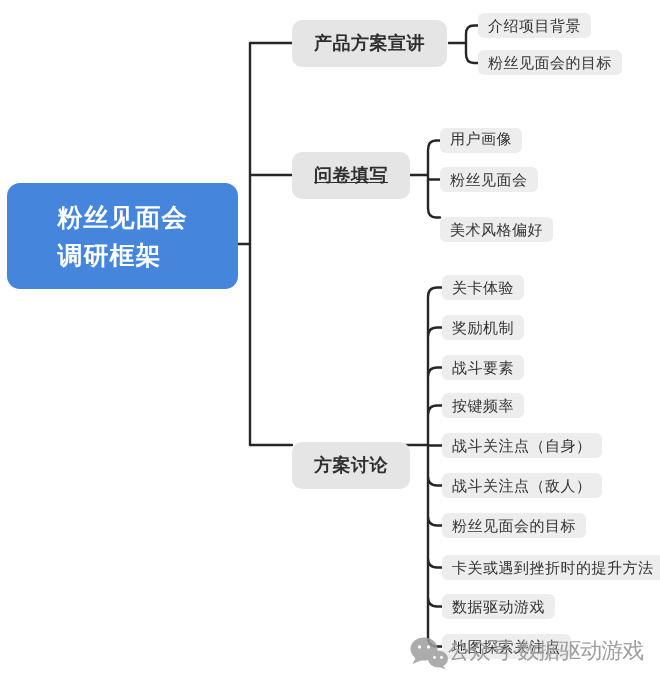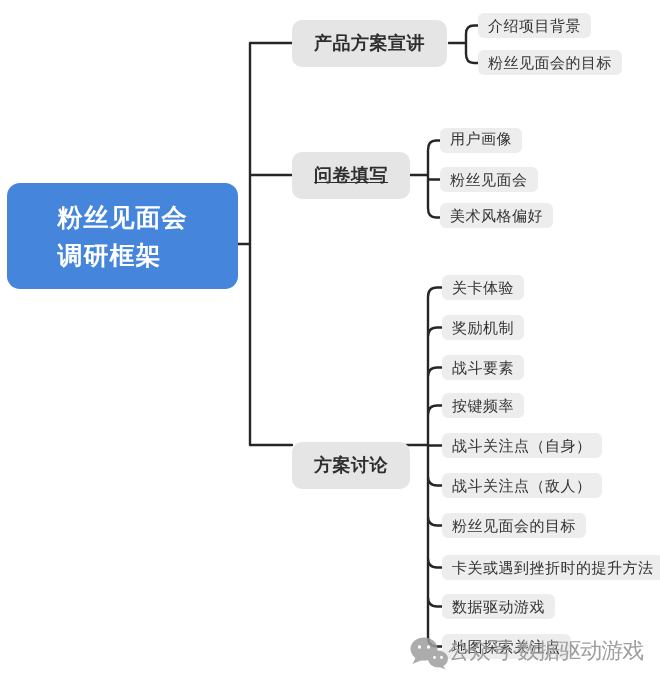--- a/index.html
+++ b/index.html
@@ -66,21 +66,21 @@
 
   <div class="node node-branch" style="left:292px;top:20px;">产品方案宣讲</div>
   <div class="node node-branch" style="left:292px;top:152px;text-decoration:underline;">问卷填写</div>
   <div class="node node-branch" style="left:292px;top:422px;margin-top:20px;">方案讨论</div>
 
   <div class="node node-child" style="left:478px;top:13px;">介绍项目背景</div>
   <div class="node node-child" style="left:478px;top:50px;">粉丝见面会的目标</div>
 
   <div class="node node-child" style="left:440px;top:128px;font-family:Liberation Mono, monospace;">用户画像</div>
   <div class="node node-child" style="left:440px;top:167px;">粉丝见面会</div>
-  <div class="node node-child" style="left:440px;top:203px;">美术风格偏好</div>
+  <div class="node node-child" style="left:440px;top:217px;">美术风格偏好</div>
 
   <div class="node node-child" style="left:442px;top:275px;">关卡体验</div>
   <div class="node node-child" style="left:442px;top:315px;">奖励机制</div>
   <div class="node node-child" style="left:442px;top:355px;">战斗要素</div>
   <div class="node node-child" style="left:442px;top:393px;">按键频率</div>
   <div class="node node-child" style="left:442px;top:433px;">战斗关注点（自身）</div>
   <div class="node node-child" style="left:442px;top:473px;">战斗关注点（敌人）</div>
   <div class="node node-child" style="left:442px;top:513px;">粉丝见面会的目标</div>
   <div class="node node-child" style="left:442px;top:555px;">卡关或遇到挫折时的提升方法</div>
   <div class="node node-child" style="left:442px;top:594px;">数据驱动游戏</div>

